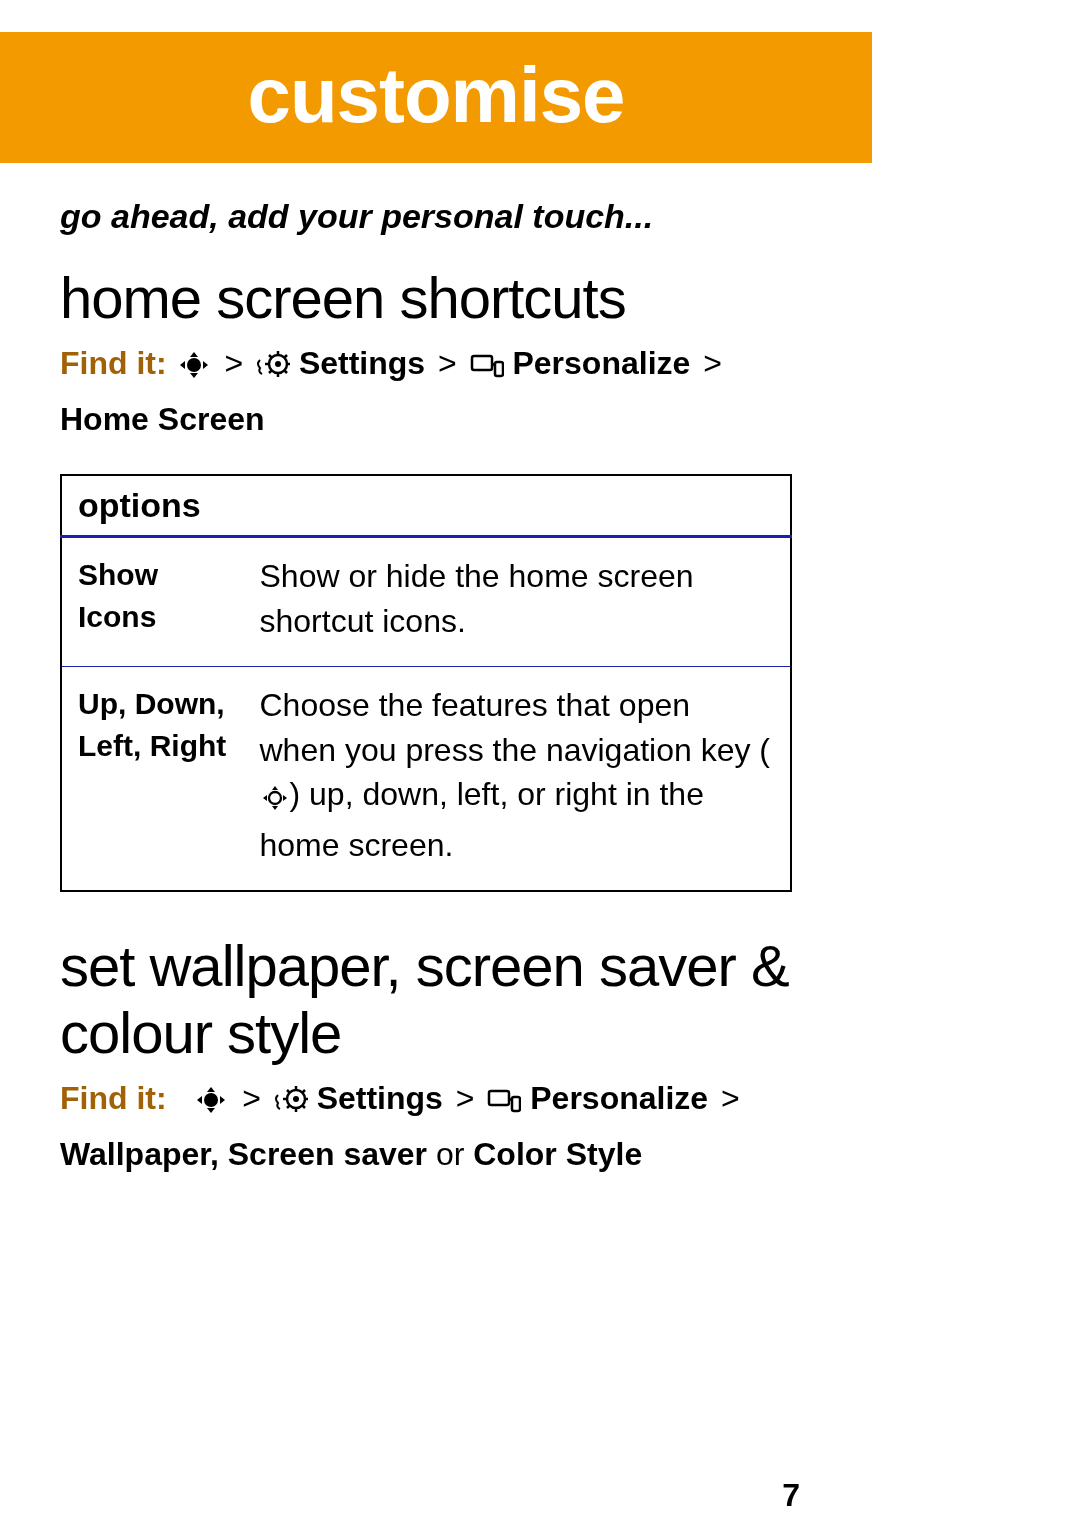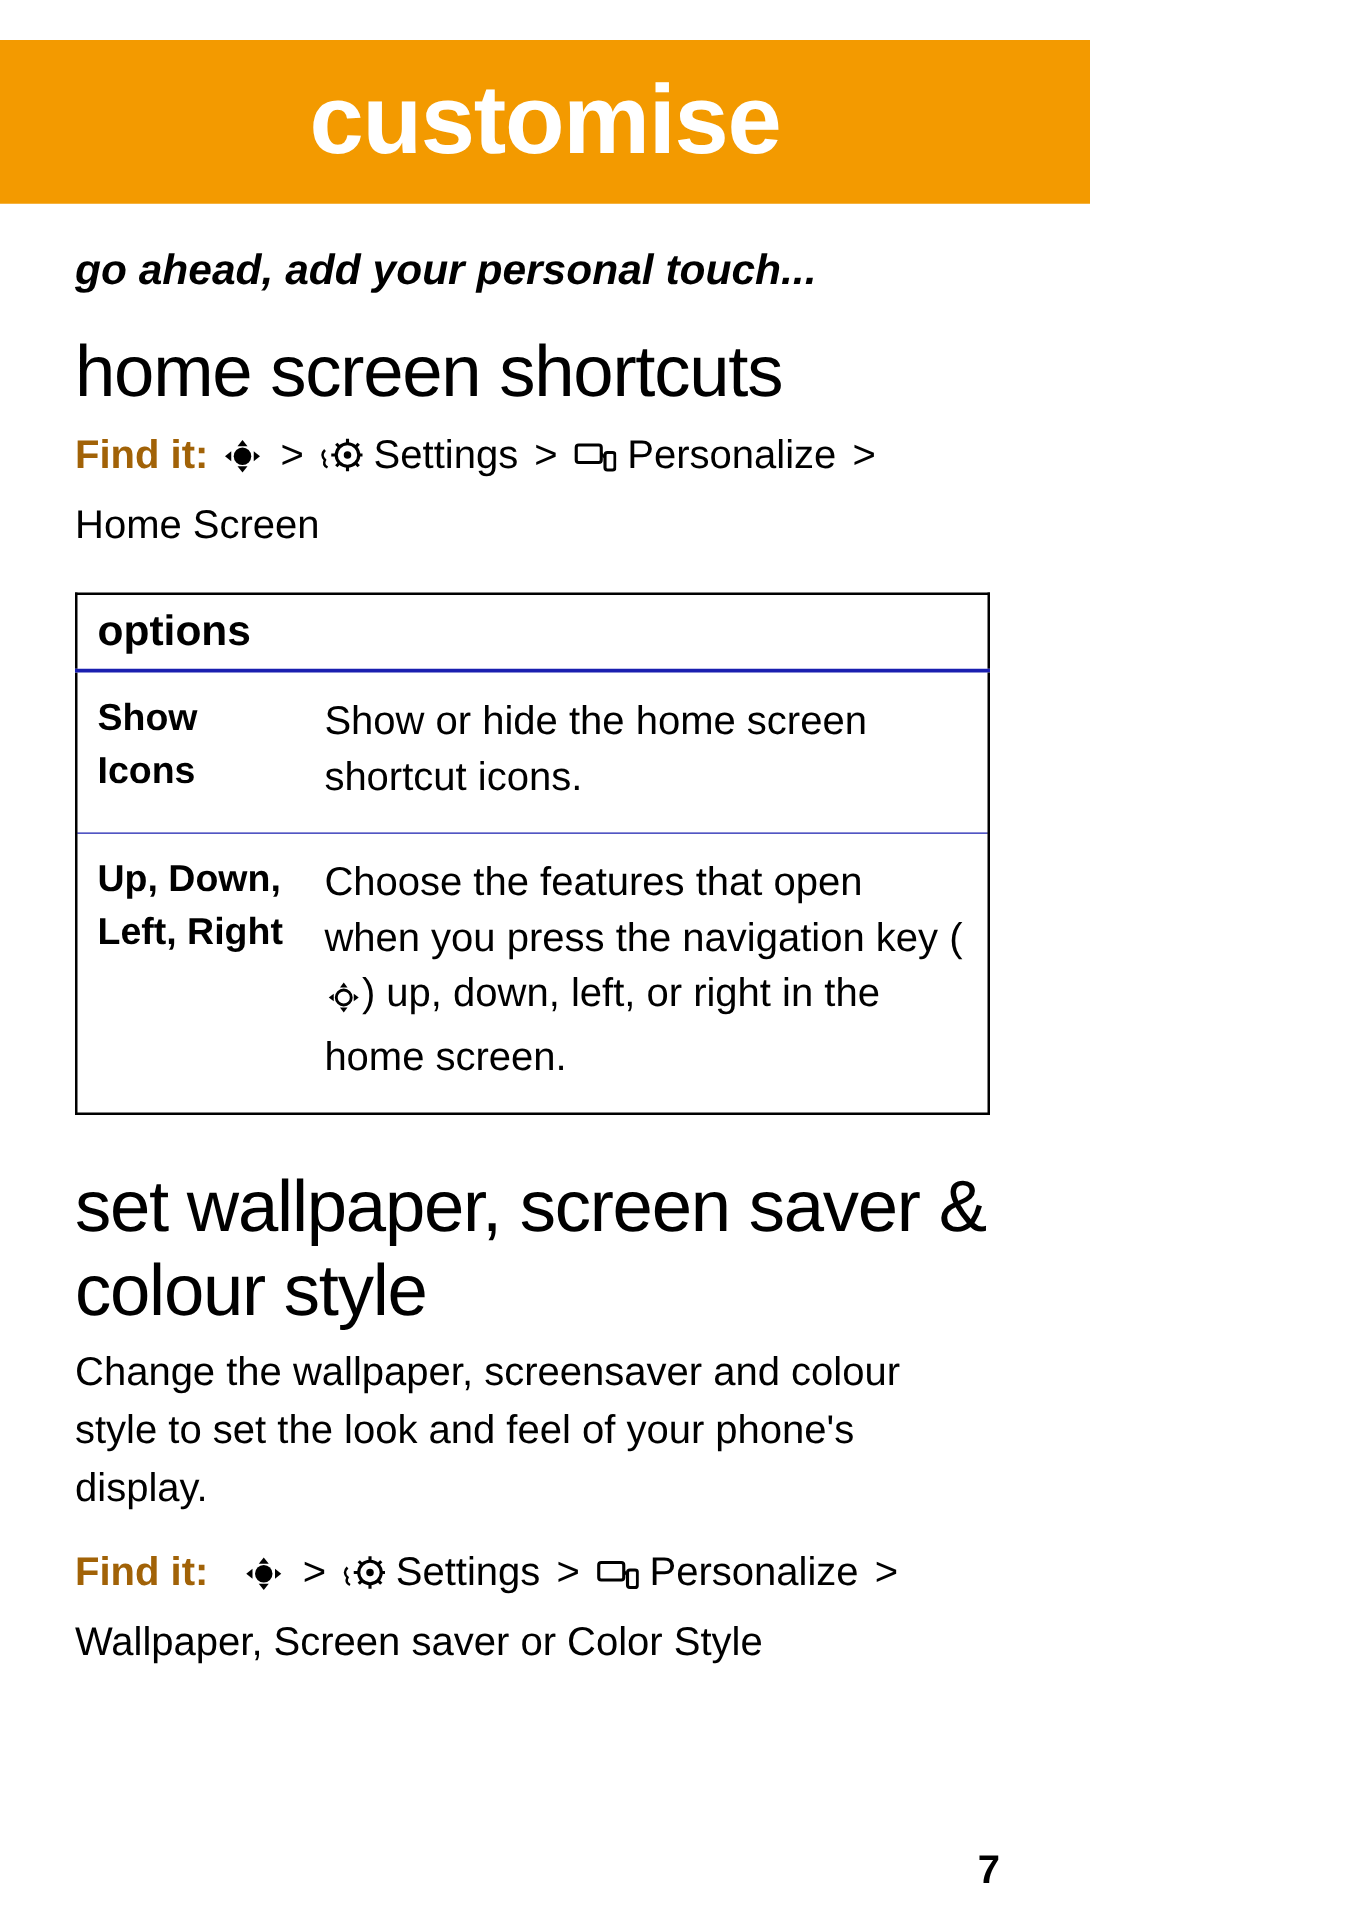--- a/index.html
+++ b/index.html
@@ -49,21 +49,21 @@
     line-height: 1.55;
     margin-bottom: 30px;
   }
   .findit-label {
     color: #a16207;
     font-weight: 700;
     font-size: 32px;
     font-family: Arial, Helvetica, sans-serif;
   }
   .cond { font-family: "Arial Narrow", Arial, sans-serif; font-stretch: condensed; }
-  .cond-b { font-family: "Arial Narrow", Arial, sans-serif; font-stretch: condensed; font-weight: 400; }
+  .cond-b { font-family: "Arial Narrow", Arial, sans-serif; font-stretch: condensed; font-weight: 700; }
   .nav-icon, .gear-icon, .pers-icon, .nav-open-icon {
     display: inline-block;
     vertical-align: -6px;
   }
   .chev { padding: 0 4px; }
 
   table.opts {
     width: 100%;
     border-collapse: collapse;
     border: 2px solid #000;
@@ -182,21 +182,20 @@
                   <polygon points="3,13 7,10 7,16" fill="#000"></polygon>
                   <polygon points="27,13 23,10 23,16" fill="#000"></polygon>
                 </svg></span><span>) up, down, left, or right in the home screen.</span>
         </td>
       </tr>
     </tbody>
       </table>
 
     <h2 class="section">set wallpaper, screen saver &amp; colour style</h2>
 
-    <p class="body-para">Change the wallpaper, screensaver and colour style to set the look and feel of your phone's display.</p>
 
     <div class="findit-line">
       <span class="findit-label">Find it:</span>
       &nbsp;
       <span class="nav-icon">
         <svg width="36" height="30" viewBox="0 0 36 30">
           <circle cx="18" cy="15" r="7" fill="#000"></circle>
           <polygon points="18,2 14,7 22,7" fill="#000"></polygon>
           <polygon points="18,28 14,23 22,23" fill="#000"></polygon>
           <polygon points="4,15 9,11 9,19" fill="#000"></polygon>

